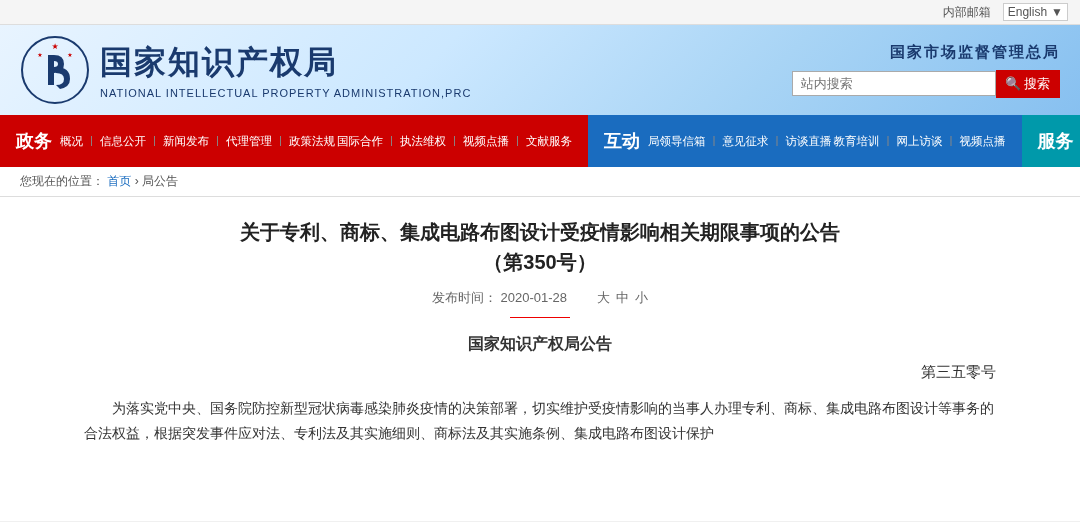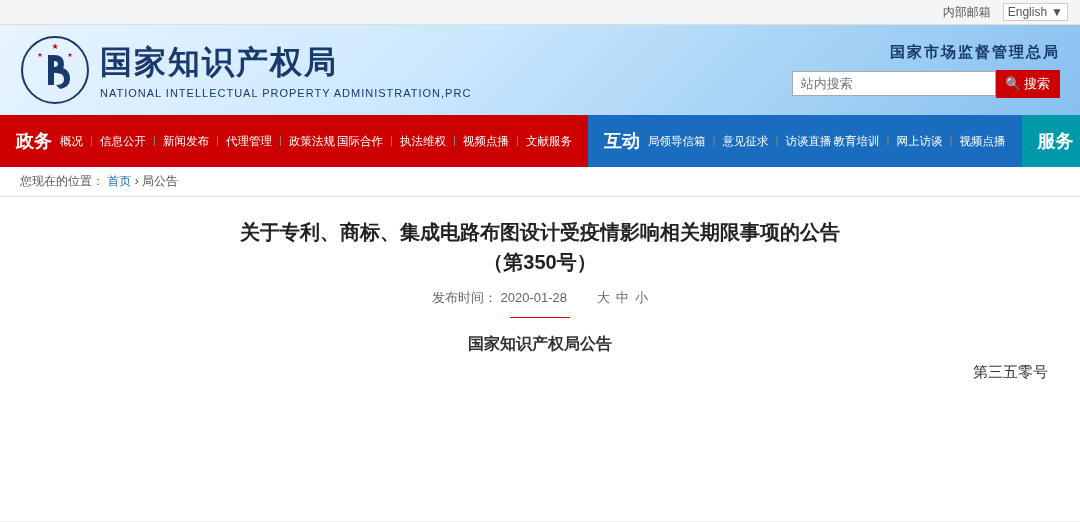--- a/index.html
+++ b/index.html
@@ -174,21 +174,21 @@
       padding: 6px 20px;
       font-size: 12px;
       color: #555;
       border-bottom: 1px solid #ddd;
     }
     .breadcrumb a { color: #1a6cbf; text-decoration: none; cursor: pointer; }
 
     
     .content {
       background: #fff;
-      padding: 20px 32px;
+      padding: 20px 84px;
       overflow-y: auto;
       height: calc(522px - 90px - 52px - 28px - 28px);
     }
     .article-title {
       text-align: center;
       font-size: 20px;
       font-weight: bold;
       color: #222;
       line-height: 1.5;
       margin-bottom: 12px;
@@ -361,13 +361,14 @@
     </span>
     <div class="font-size-controls">
       <span>大</span>
       <span>中</span>
       <span>小</span>
     </div>
   </div>
   <hr class="divider-line">
   <div class="article-subtitle">国家知识产权局公告</div>
   <div class="article-subtitle2">第三五零号</div>
+  <div class="article-body">为落实党中央、国务院防控新型冠状病毒感染肺炎疫情的决策部署，切实维护受疫情影响的当事人办理专利、商标、集成电路布图设计等事务的合法权益，根据突发事件应对法、专利法及其实施细则、商标法及其实施条例、集成电路布图设计保护</div>
 </div>
 
 </body></html>

